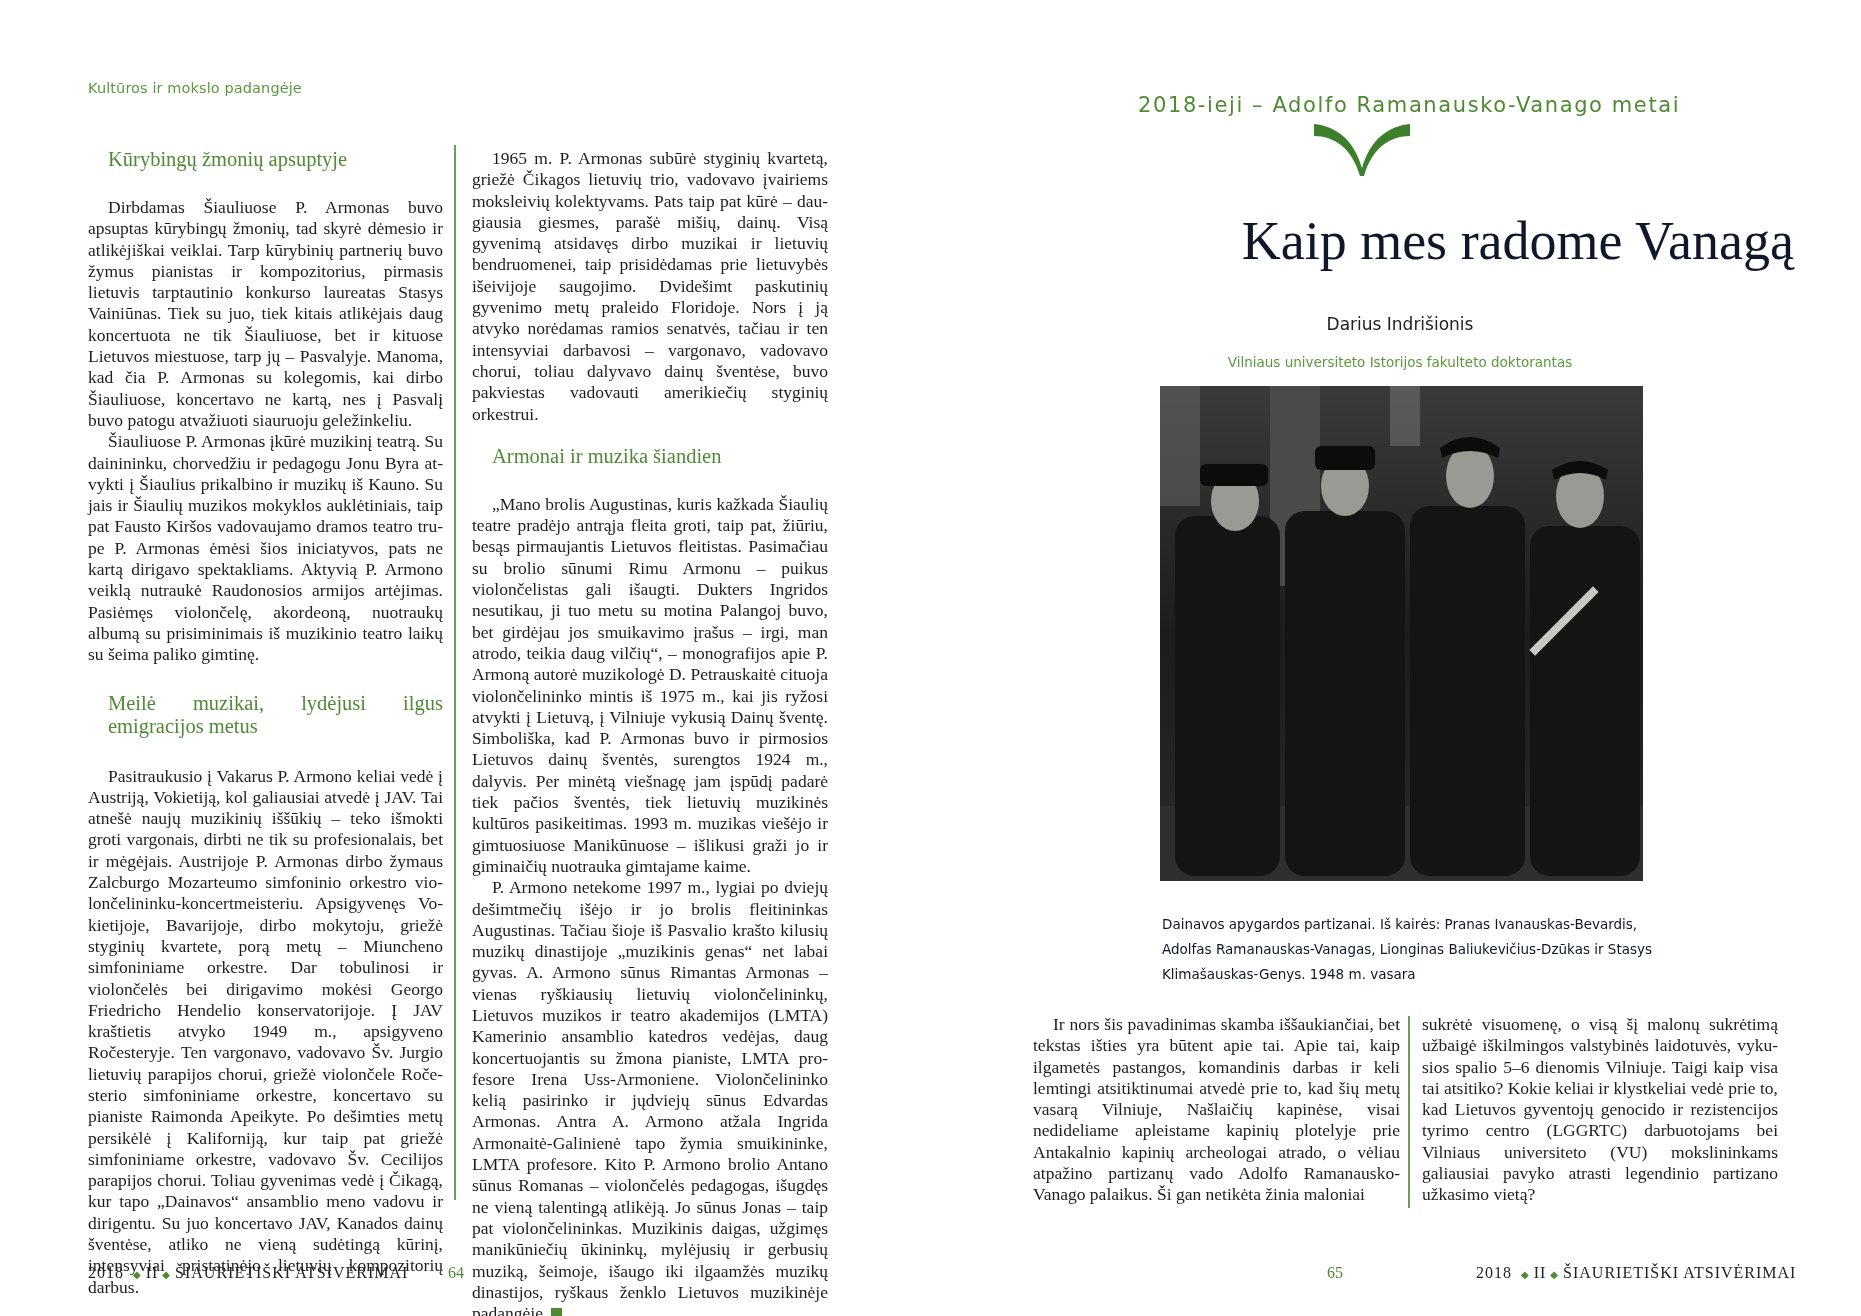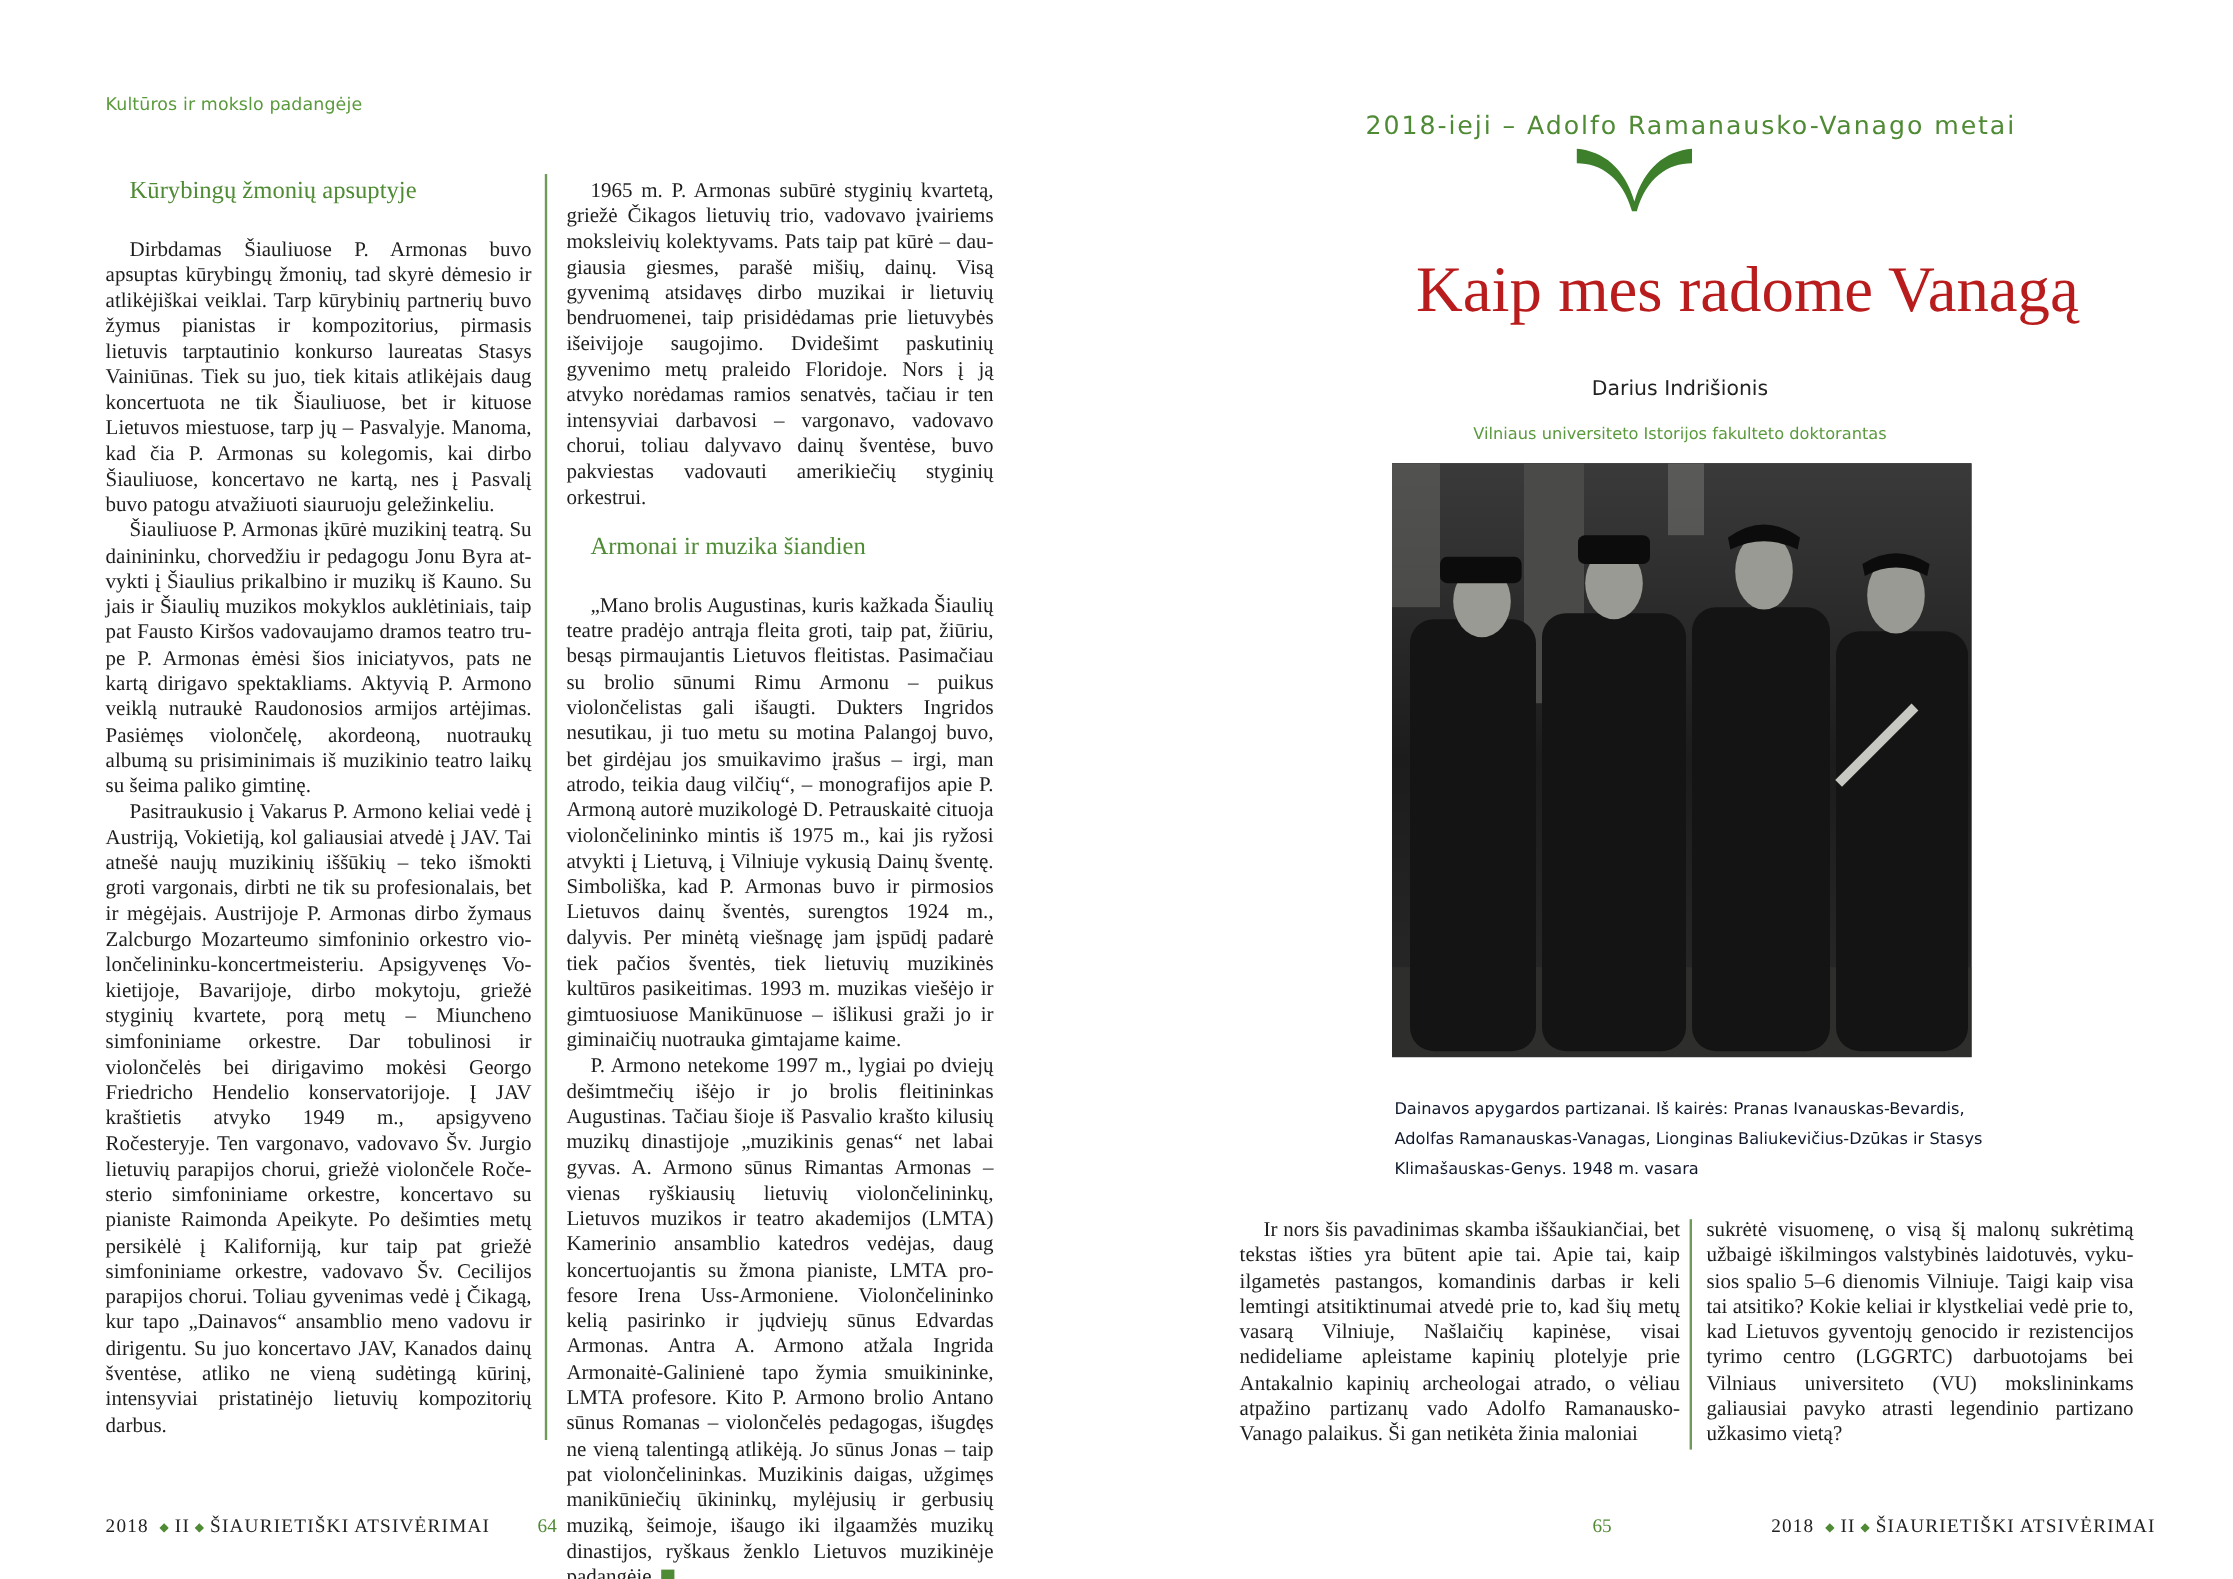--- a/index.html
+++ b/index.html
@@ -11,21 +11,21 @@
   .col { position: absolute; font-size: 17.5px; line-height: 21.3px; text-align: justify; hyphens: manual; color: #1e1e1e; }
   .col p { margin: 0; text-indent: 20px; }
   .col h2 { margin: 0; font-weight: normal; color: #4f8a34; font-size: 20.5px; line-height: 23px; padding-left: 20px; }
   .col1 { left: 88px; top: 148px; width: 355px; }
   .col2 { left: 472px; top: 148px; width: 356px; }
   .col1 h2.first { margin-bottom: 26px; }
   .col1 h2.second { margin-top: 26px; margin-bottom: 28px; }
   .col2 h2 { margin-top: 20px; margin-bottom: 26px; }
   .divider { position: absolute; width: 2px; background: #6f9a5a; }
   .endmark { display: inline-block; width: 11px; height: 11px; background: #4f8a34; vertical-align: baseline; margin-left: 4px; }
-  .title { left: 1180px; top: 210px; width: 560px; text-align: left; font-size: 54px; color: #b91c1c; white-space: nowrap; }
+  .title { left: 1234px; top: 210px; width: 560px; text-align: right; font-size: 54px; color: #0f172a; white-space: nowrap; }
   .author { left: 1200px; top: 314px; width: 400px; text-align: center; font-size: 17px; color: #222; }
   .affil { left: 1100px; top: 354px; width: 600px; text-align: center; font-size: 13.5px; color: #5a9a3c; }
   .photo { left: 1160px; top: 386px; width: 483px; height: 495px; background: #1f1f1f; overflow: hidden; }
   .caption { left: 1162px; top: 912px; width: 520px; font-size: 13.5px; line-height: 25px; color: #0f172a; }
   .col3 { left: 1033px; top: 1014px; width: 367px; }
   .col4 { left: 1422px; top: 1014px; width: 356px; }
   .col3 p, .col4 p { text-indent: 20px; }
   .col4 p { text-indent: 0; }
   .footer { font-size: 16px; color: #222; letter-spacing: 1px; white-space: nowrap; top: 1264px; }
   .footer .dot { color: #4f8a34; font-size: 10px; vertical-align: middle; margin: 0 4px; }
@@ -34,20 +34,21 @@
 </head>
 <body>
 
 <div>
   <div class="abs section-label sans">Kultūros ir mokslo padangėje</div>
 
   <div class="col col1">
     <h2 class="first">Kūrybingų žmonių apsuptyje</h2>
     <p>Dirbdamas Šiauliuose P. Armonas buvo apsuptas kūrybingų žmonių, tad skyrė dėmesio ir atlikėjiškai veiklai. Tarp kūrybinių partnerių buvo žymus pia­nistas ir kompozitorius, pirmasis lietuvis tarptautinio konkurso laureatas Stasys Vainiūnas. Tiek su juo, tiek kitais atlikėjais daug koncertuota ne tik Šiauliuose, bet ir kituose Lietuvos miestuose, tarp jų – Pasvaly­je. Manoma, kad čia P. Armonas su kolegomis, kai dirbo Šiauliuose, koncertavo ne kartą, nes į Pasvalį buvo patogu atvažiuoti siauruoju geležinkeliu.</p>
     <p>Šiauliuose P. Armonas įkūrė muzikinį teatrą. Su dainininku, chorvedžiu ir pedagogu Jonu Byra at­vykti į Šiaulius prikalbino ir muzikų iš Kauno. Su jais ir Šiaulių muzikos mokyklos auklėtiniais, taip pat Fausto Kiršos vadovaujamo dramos teatro tru­pe P. Armonas ėmėsi šios iniciatyvos, pats ne kartą dirigavo spektakliams. Aktyvią P. Armono veiklą nutraukė Raudonosios armijos artėjimas. Pasiė­męs violončelę, akordeoną, nuotraukų albumą su prisiminimais iš muzikinio teatro laikų su šeima paliko gimtinę.</p>
+    <h2 class="second">Meilė muzikai, lydėjusi ilgus emigracijos metus</h2>
     <p>Pasitraukusio į Vakarus P. Armono keliai vedė į Austriją, Vokietiją, kol galiausiai atvedė į JAV. Tai atnešė naujų muzikinių iššūkių – teko išmokti groti vargonais, dirbti ne tik su profesionalais, bet ir mėgėjais. Austrijoje P. Armonas dirbo žymaus Zalcburgo Mozarteumo simfoninio orkestro vio­lončelininku-koncertmeisteriu. Apsigyvenęs Vo­kietijoje, Bavarijoje, dirbo mokytoju, griežė styginių kvartete, porą metų – Miuncheno simfoniniame or­kestre. Dar tobulinosi ir violončelės bei dirigavimo mokėsi Georgo Friedricho Hendelio konservato­rijoje. Į JAV kraštietis atvyko 1949 m., apsigyveno Ročesteryje. Ten vargonavo, vadovavo Šv. Jurgio lietuvių parapijos chorui, griežė violončele Roče­sterio simfoniniame orkestre, koncertavo su pianiste Raimonda Apeikyte. Po dešimties metų persikėlė į Kaliforniją, kur taip pat griežė simfoniniame orkes­tre, vadovavo Šv. Cecilijos parapijos chorui. Toliau gyvenimas vedė į Čikagą, kur tapo „Dainavos“ an­samblio meno vadovu ir dirigentu. Su juo koncer­tavo JAV, Kanados dainų šventėse, atliko ne vieną sudėtingą kūrinį, intensyviai pristatinėjo lietuvių kompozitorių darbus.</p>
   </div>
 
   <div class="divider" style="left:454px; top:145px; height:1055px;"></div>
 
   <div class="col col2">
     <p>1965 m. P. Armonas subūrė styginių kvarte­tą, griežė Čikagos lietuvių trio, vadovavo įvairiems moksleivių kolektyvams. Pats taip pat kūrė – dau­giausia giesmes, parašė mišių, dainų. Visą gyvenimą atsidavęs dirbo muzikai ir lietuvių bendruomenei, taip prisidėdamas prie lietuvybės išeivijoje saugojimo. Dvidešimt paskutinių gyvenimo metų praleido Flo­ridoje. Nors į ją atvyko norėdamas ramios senatvės, tačiau ir ten intensyviai darbavosi – vargonavo, va­dovavo chorui, toliau dalyvavo dainų šventėse, buvo pakviestas vadovauti amerikiečių styginių orkestrui.</p>
     <h2>Armonai ir muzika šiandien</h2>
     <p>„Mano brolis Augustinas, kuris kažkada Šiau­lių teatre pradėjo antrąja fleita groti, taip pat, žiūriu, besąs pirmaujantis Lietuvos fleitistas. Pasimačiau su brolio sūnumi Rimu Armonu – puikus violončelistas gali išaugti. Dukters Ingridos nesutikau, ji tuo metu su motina Palangoj buvo, bet girdėjau jos smuika­vimo įrašus – irgi, man atrodo, teikia daug vilčių“, – monografijos apie P. Armoną autorė muzikologė D. Petrauskaitė cituoja violončelininko mintis iš 1975 m., kai jis ryžosi atvykti į Lietuvą, į Vilniuje vykusią Dainų šventę. Simboliška, kad P. Armonas buvo ir pirmosios Lietuvos dainų šventės, surengtos 1924 m., dalyvis. Per minėtą viešnagę jam įspūdį padarė tiek pačios šventės, tiek lietuvių muzikinės kultūros pasikeitimas. 1993 m. muzikas viešėjo ir gimtuosiuose Manikūnuose – išlikusi graži jo ir gi­minaičių nuotrauka gimtajame kaime.</p>
     <p><span>P. Armono netekome 1997 m., lygiai po dviejų dešimtmečių išėjo ir jo brolis fleitininkas Augustinas. Tačiau šioje iš Pasvalio krašto kilusių muzikų dinas­tijoje „muzikinis genas“ net labai gyvas. A. Armono sūnus Rimantas Armonas – vienas ryškiausių lietuvių violončelininkų, Lietuvos muzikos ir teatro akademi­jos (LMTA) Kamerinio ansamblio katedros vedėjas, daug koncertuojantis su žmona pianiste, LMTA pro­fesore Irena Uss-Armoniene. Violončelininko kelią pasirinko ir jųdviejų sūnus Edvardas Armonas. An­tra A. Armono atžala Ingrida Armonaitė-Galinie­nė tapo žymia smuikininke, LMTA profesore. Kito P. Armono brolio Antano sūnus Romanas – violon­čelės pedagogas, išugdęs ne vieną talentingą atlikėją. Jo sūnus Jonas – taip pat violončelininkas. Muzikinis daigas, užgimęs manikūniečių ūkininkų, mylėjusių ir gerbusių muziką, šeimoje, išaugo iki ilgaamžės mu­zikų dinastijos, ryškaus ženklo Lietuvos muzikinėje padangėje.</span><span class="endmark"></span></p>

